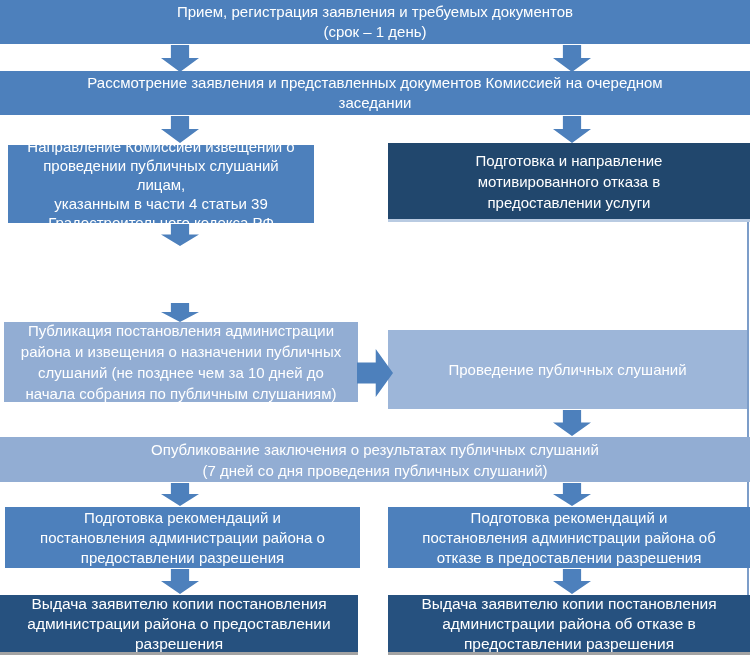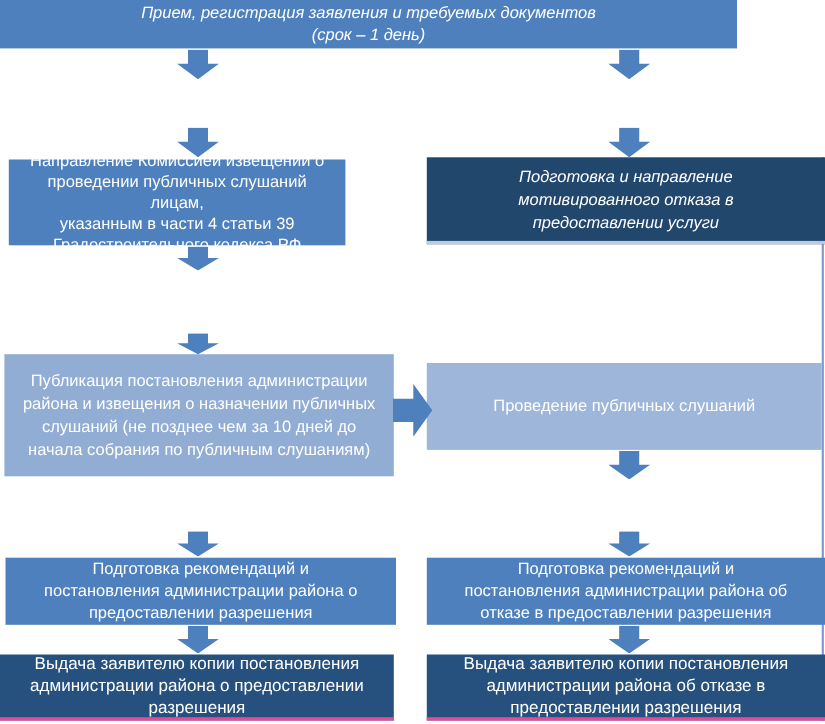--- a/index.html
+++ b/index.html
@@ -10,69 +10,73 @@
   .box{
     position:absolute;box-sizing:border-box;
     display:flex;align-items:center;justify-content:center;
     text-align:center;color:#ffffff;white-space:pre-line;
     font-size:15px;line-height:20px;padding:2px 10px;
   }
   .medium{background:var(--medium_blue,#4d80bc);}
   .light{background:var(--light_blue,#92add3);}
   .lighter{background:var(--lighter_blue,#9db6d9);}
   .dark{background:var(--dark_navy,#21476d);border-bottom:3px solid #b9cbe2;}
-  .deep{background:var(--deep_blue,#26517f);border-bottom:3px solid #ec4899;}
+  .deep{background:var(--deep_blue,#26517f);border-bottom:3px solid #a3a3a3;}
 
   
   .arr{position:absolute;background:var(--medium_blue,#4d80bc);}
   .arr.down{
     width:38px;height:27px;
     clip-path:polygon(26% 0,74% 0,74% 48%,100% 48%,50% 100%,0 48%,26% 48%);
   }
   .arr.right{
     width:36px;height:48px;
     clip-path:polygon(0 28%,52% 28%,52% 0,100% 50%,52% 100%,52% 72%,0 72%);
   }
   .edge-line{position:absolute;right:1px;top:143px;width:2px;height:512px;background:#7c9dc9;}
 
   
-  .b1 {left:0;   top:0;   width:670px;height:44px;font-style:italic;}
+  .b1 {left:0;   top:0;   width:750px;height:44px;}
   .b2 {left:0;   top:71px; width:750px;height:44px;}
   .b3 {left:8px; top:145px;width:306px;height:78px;line-height:19px;}
-  .b4 {left:388px;top:143px;width:362px;height:79px;line-height:21px;font-style:italic;}
+  .b4 {left:388px;top:143px;width:362px;height:79px;line-height:21px;}
   .b5 {left:8px; top:247px;width:350px;height:55px;line-height:18px;}
-  .b6 {left:4px; top:322px;width:354px;height:111px;line-height:21px;}
+  .b6 {left:4px; top:322px;width:354px;height:80px;line-height:21px;}
   .b7 {left:388px;top:330px;width:359px;height:79px;text-align:center;}
   .b8 {left:0;   top:437px;width:750px;height:45px;line-height:21px;}
   .b9 {left:5px; top:507px;width:355px;height:61px;}
   .b10{left:388px;top:507px;width:362px;height:61px;}
   .b11{left:0;   top:595px;width:358px;height:60px;font-size:15.5px;}
   .b12{left:388px;top:595px;width:362px;height:60px;font-size:15.5px;}
 </style>
 </head>
 <body>
 
 <div class="stage">
 
   <div class="edge-line"></div>
 
   <div class="box medium b1">Прием, регистрация заявления и требуемых документов
 (срок – 1 день)</div>
+  <div class="box medium b2">Рассмотрение заявления и представленных документов Комиссией на очередном
+заседании</div>
   <div class="box medium b3">Направление Комиссией извещений  о
 проведении  публичных  слушаний лицам,
 указанным в части 4 статьи 39
 Градостроительного кодекса РФ</div>
   <div class="box dark   b4">Подготовка и направление
 мотивированного отказа в
 предоставлении услуги</div>
   <div class="box light  b6">Публикация постановления администрации
 района и извещения о назначении публичных
 слушаний (не позднее чем за 10 дней до
 начала собрания по публичным слушаниям)</div>
   <div class="box lighter b7">Проведение публичных слушаний</div>
+  <div class="box light  b8">Опубликование заключения о результатах публичных слушаний
+(7 дней со дня проведения публичных слушаний)</div>
   <div class="box medium b9">Подготовка рекомендаций и
 постановления администрации района о
 предоставлении разрешения</div>
   <div class="box medium b10">Подготовка рекомендаций и
 постановления администрации района об
 отказе в предоставлении разрешения</div>
   <div class="box deep   b11">Выдача заявителю копии постановления
 администрации района о предоставлении
 разрешения</div>
   <div class="box deep   b12">Выдача заявителю копии постановления

